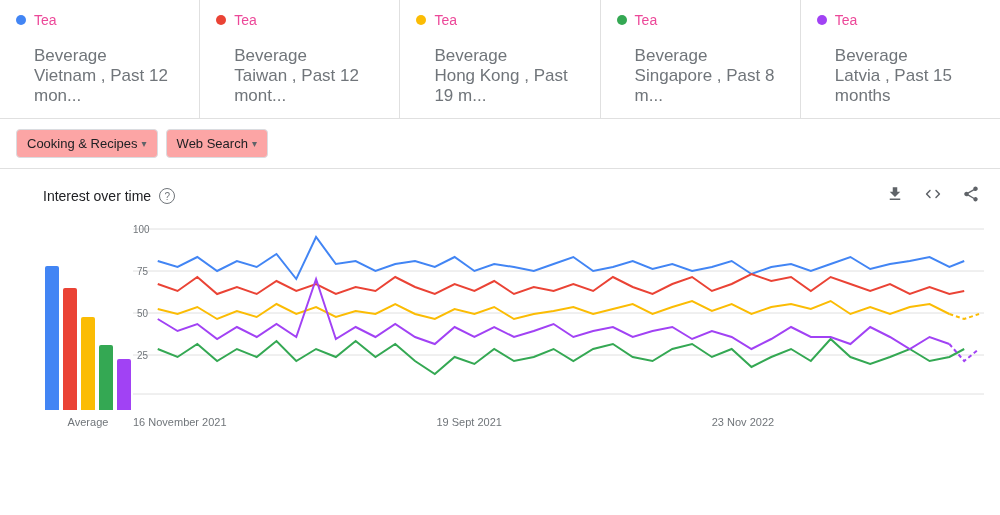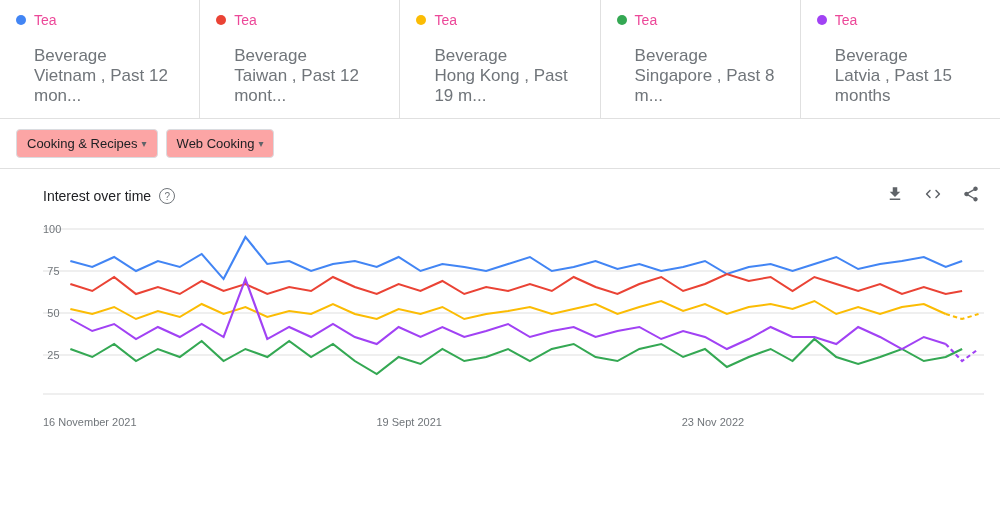--- a/index.html
+++ b/index.html
@@ -191,21 +191,21 @@
     <div class="legend-card-sub">Latvia , Past 15 months</div>
   </div>
 </div>
 
 <div class="filter-row">
   <button class="filter-btn">
     <span>Cooking &amp; Recipes</span>
     <span class="chevron">▾</span>
   </button>
   <button class="filter-btn">
-    <span>Web Cooking</span>
+    <span>Web Search</span>
     <span class="chevron">▾</span>
   </button>
 </div>
 
 <div class="chart-section">
   <div class="chart-header">
     <div class="chart-title-row">
       <span class="chart-title">Interest over time</span>
       <div class="help-icon">?</div>
     </div>
@@ -223,20 +223,30 @@
       <button class="chart-action-btn" title="Share">
         <svg width="18" height="18" viewBox="0 0 24 24" fill="#5f6368">
             <path d="M18 16.08c-.76 0-1.44.3-1.96.77L8.91 12.7c.05-.23.09-.46.09-.7s-.04-.47-.09-.7l7.05-4.11c.54.5 1.25.81 2.04.81 1.66 0 3-1.34 3-3s-1.34-3-3-3-3 1.34-3 3c0 .24.04.47.09.7L8.04 9.81C7.5 9.31 6.79 9 6 9c-1.66 0-3 1.34-3 3s1.34 3 3 3c.79 0 1.5-.31 2.04-.81l7.12 4.16c-.05.21-.08.43-.08.65 0 1.61 1.31 2.92 2.92 2.92 1.61 0 2.92-1.31 2.92-2.92s-1.31-2.92-2.92-2.92z"></path>
           </svg>
       </button>
     </div>
   </div>
 
   <div class="chart-area">
 
+    <div class="bar-avg">
+      <div class="bars-group">
+        <div class="bar" style="background:#4285F4; height:144px;"></div>
+        <div class="bar" style="background:#EA4335; height:122px;"></div>
+        <div class="bar" style="background:#FBBC04; height:93px;"></div>
+        <div class="bar" style="background:#34A853; height:65px;"></div>
+        <div class="bar" style="background:#A142F4; height:51px;"></div>
+      </div>
+      <span class="avg-label">Average</span>
+    </div>
 
     <div class="line-chart-wrapper">
       <svg class="line-chart" viewBox="0 0 860 195" preserveAspectRatio="none" height="195">
 
         <line x1="0" y1="10" x2="860" y2="10" stroke="#e0e0e0" stroke-width="1"></line>
         <line x1="0" y1="52" x2="860" y2="52" stroke="#e0e0e0" stroke-width="1"></line>
         <line x1="0" y1="94" x2="860" y2="94" stroke="#e0e0e0" stroke-width="1"></line>
         <line x1="0" y1="136" x2="860" y2="136" stroke="#e0e0e0" stroke-width="1"></line>
         <line x1="0" y1="175" x2="860" y2="175" stroke="#e0e0e0" stroke-width="1"></line>
 

